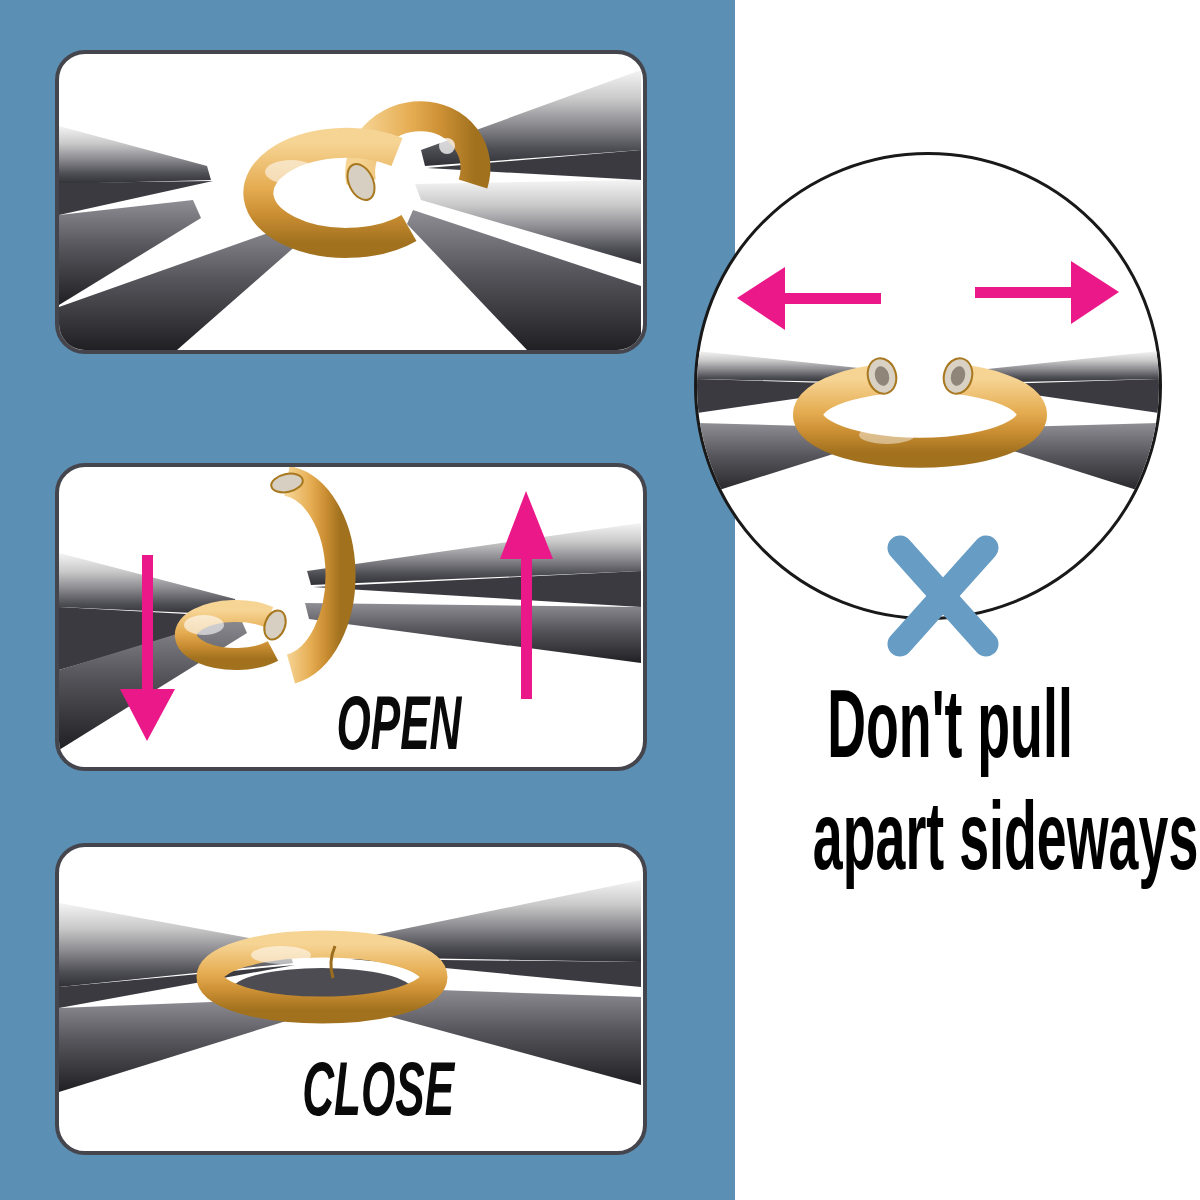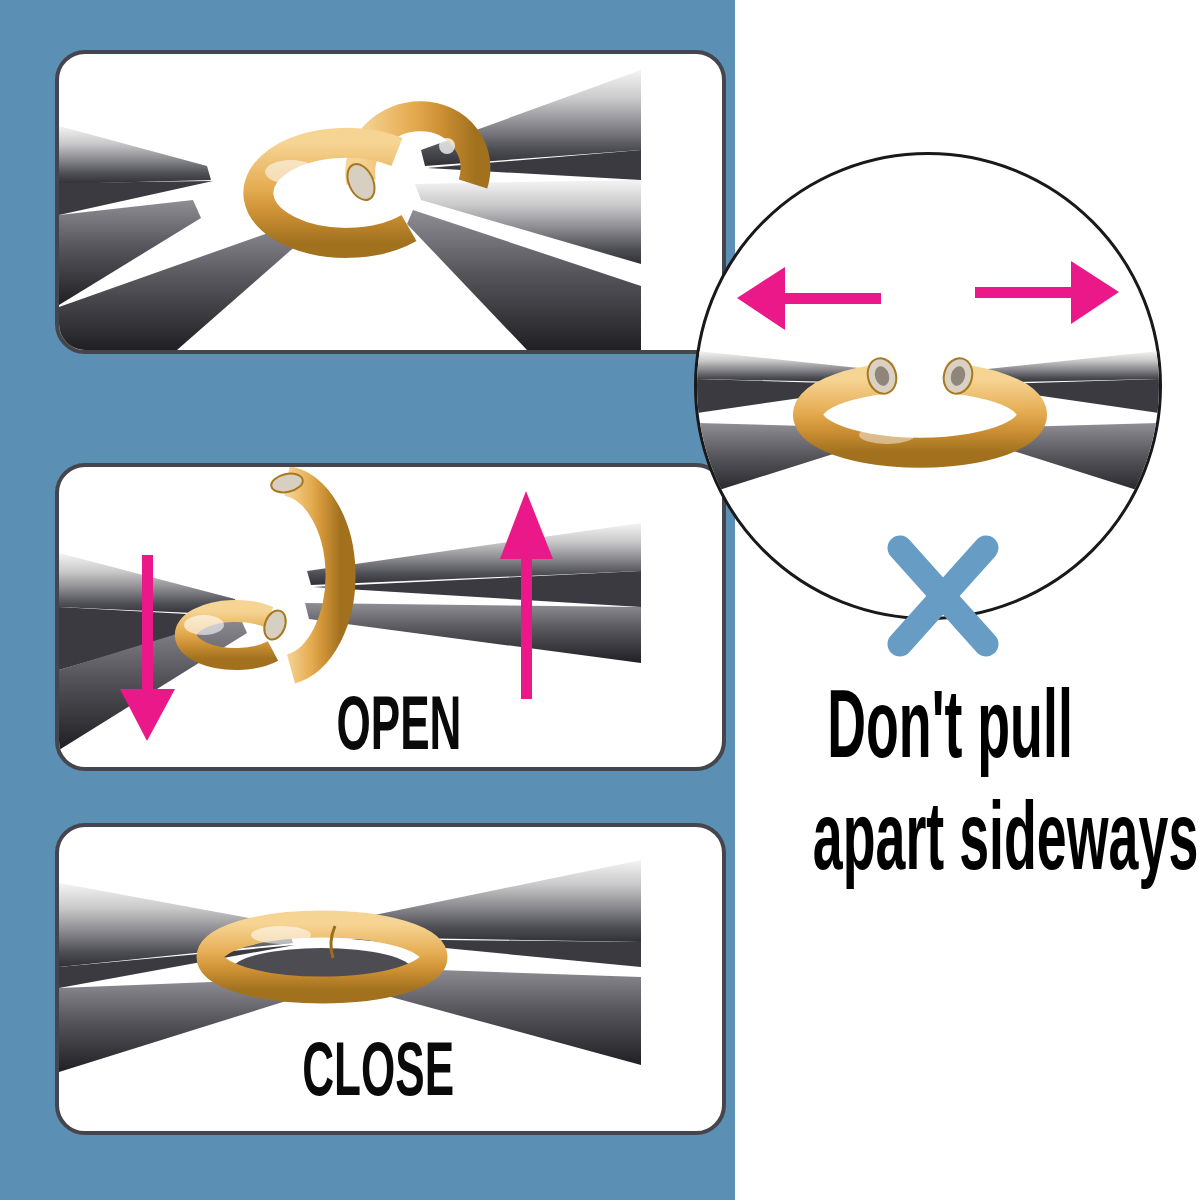--- a/index.html
+++ b/index.html
@@ -2,27 +2,27 @@
 <html><head>
 <meta charset="utf-8">
 <style>
   html,body{margin:0;padding:0;background:#ffffff;}
   .canvas{
     position:relative;width:1200px;height:1200px;overflow:hidden;
     background:#ffffff;font-family:"Liberation Sans",sans-serif;
   }
   .blue-band{position:absolute;left:0;top:0;width:735px;height:1200px;background:#5B8FB4;}
   .panel{
-    position:absolute;left:55px;width:671px;background:#ffffff;
-    border:4px solid #45454D;border-radius:30px;overflow:hidden;box-sizing:border-box;
+    position:absolute;left:55px;width:592px;background:#ffffff;
+    border:4px solid #45454D;border-radius:30px;overflow:hidden;box-sizing:border-box;font-style:italic;
   }
   .panel svg{position:absolute;left:0;top:0;}
   .panel-1{top:50px;height:304px;}
   .panel-2{top:463px;height:308px;}
-  .panel-3{top:823px;height:312px;}
+  .panel-3{top:843px;height:312px;}
   .step-label{
     position:absolute;width:220px;text-align:center;color:#0a0a0a;
     font-size:76px;font-weight:bold;line-height:1;
     transform:scaleX(0.58);transform-origin:center;
     letter-spacing:0px;white-space:nowrap;
   }
   .label-open{left:230px;top:218px;}
   .label-close{left:197px;top:204px;}
   .inset-circle{
     position:absolute;left:694px;top:152px;width:468px;height:468px;

